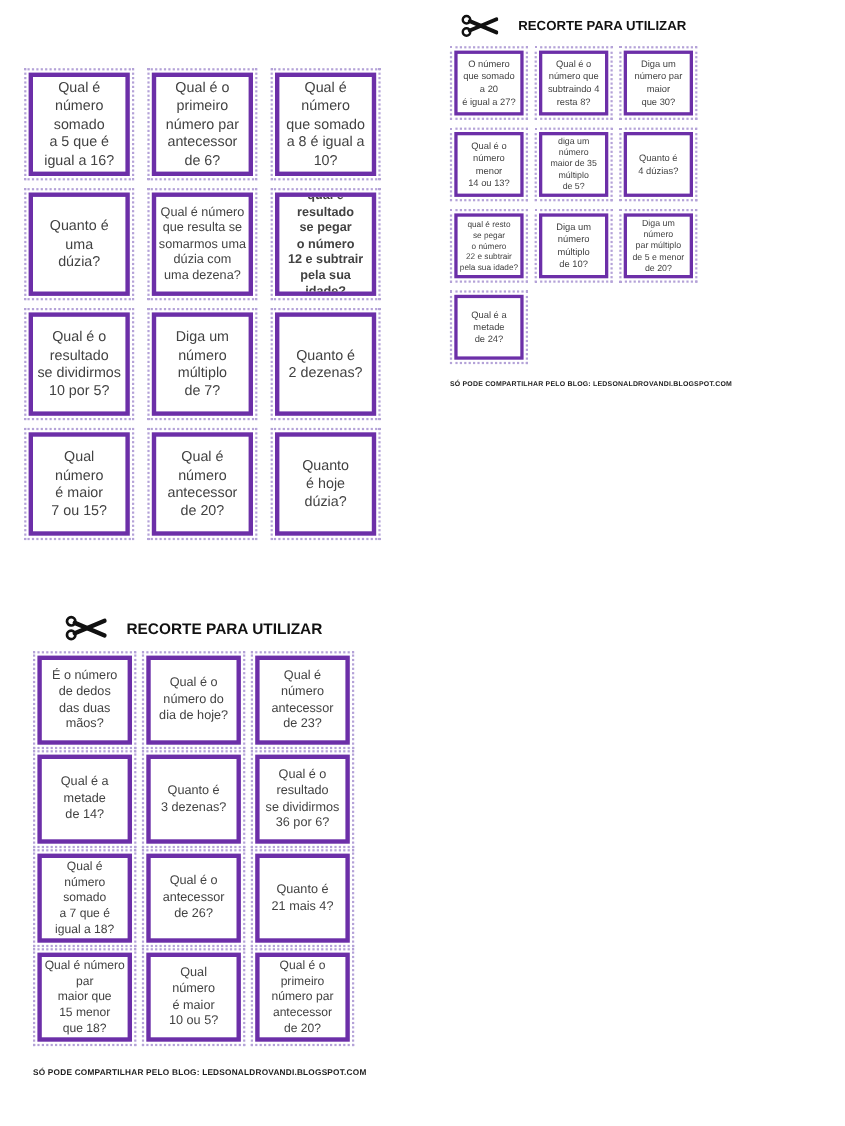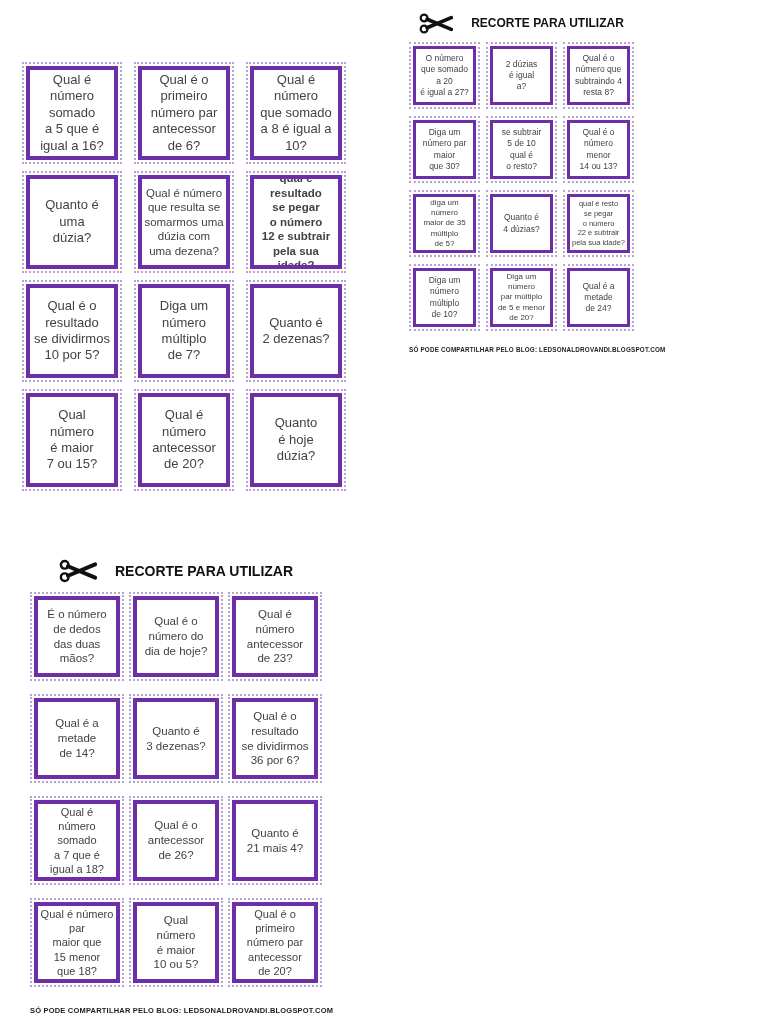--- a/index.html
+++ b/index.html
@@ -30,21 +30,21 @@
     grid-auto-rows: 67px;
     gap: 7px 6px;
   }
 
   .section-c { position: absolute; left: 30px; top: 556px; width: 292px; }
   .grid-c {
     position: relative;
     display: grid;
     grid-template-columns: repeat(3, 94px);
     grid-auto-rows: 89px;
-    gap: 13px 5px;
+    gap: 1px 5px;
   }
 
   
   .card {
     box-sizing: border-box;
     width: 100%; height: 100%;
     border: 2px dotted #b4a2d8;
     padding: 2px;
     background: #ffffff;
   }
@@ -212,47 +212,32 @@
         <div class="card">
           <div class="card-inner">
             <div class="card-text">O número
 que somado
 a 20
 é igual a 27?</div>
           </div>
         </div>
         <div class="card">
           <div class="card-inner">
-            <div class="card-text">2 dúzias
-é igual
-a?</div>
-          </div>
-        </div>
-        <div class="card">
-          <div class="card-inner">
             <div class="card-text">Qual é o
 número que
 subtraindo 4
 resta 8?</div>
           </div>
         </div>
         <div class="card">
           <div class="card-inner">
             <div class="card-text">Diga um
 número par
 maior
 que 30?</div>
-          </div>
-        </div>
-        <div class="card">
-          <div class="card-inner">
-            <div class="card-text">se subtrair
-5 de 10
-qual é
-o resto?</div>
           </div>
         </div>
         <div class="card">
           <div class="card-inner">
             <div class="card-text">Qual é o
 número
 menor
 14 ou 13?</div>
           </div>
         </div>

